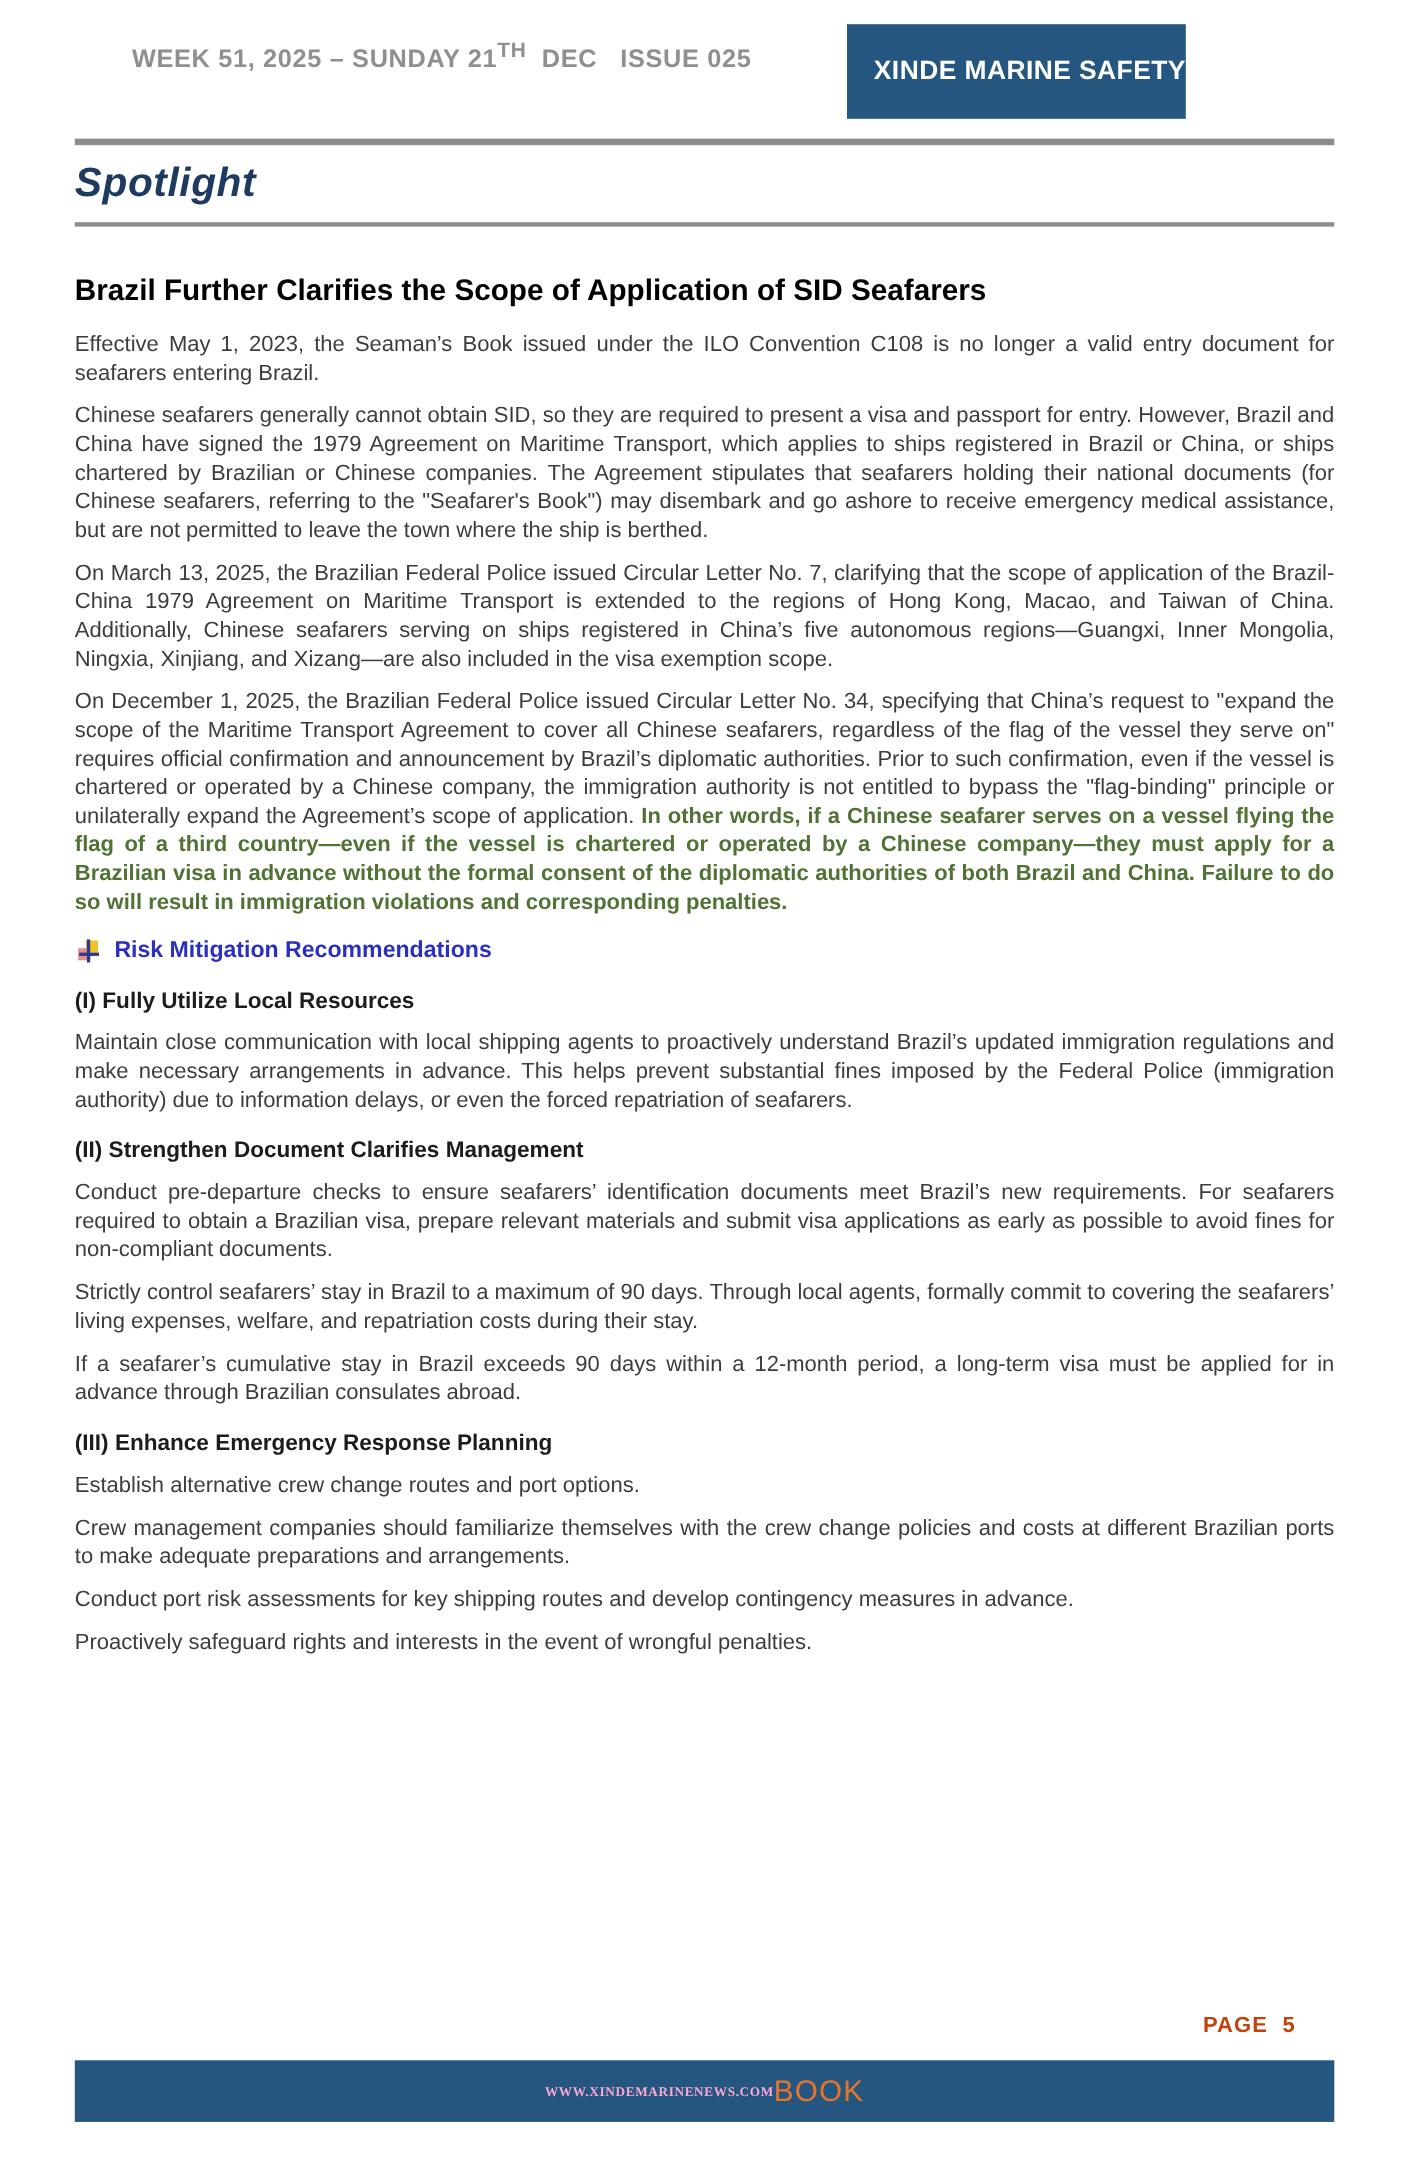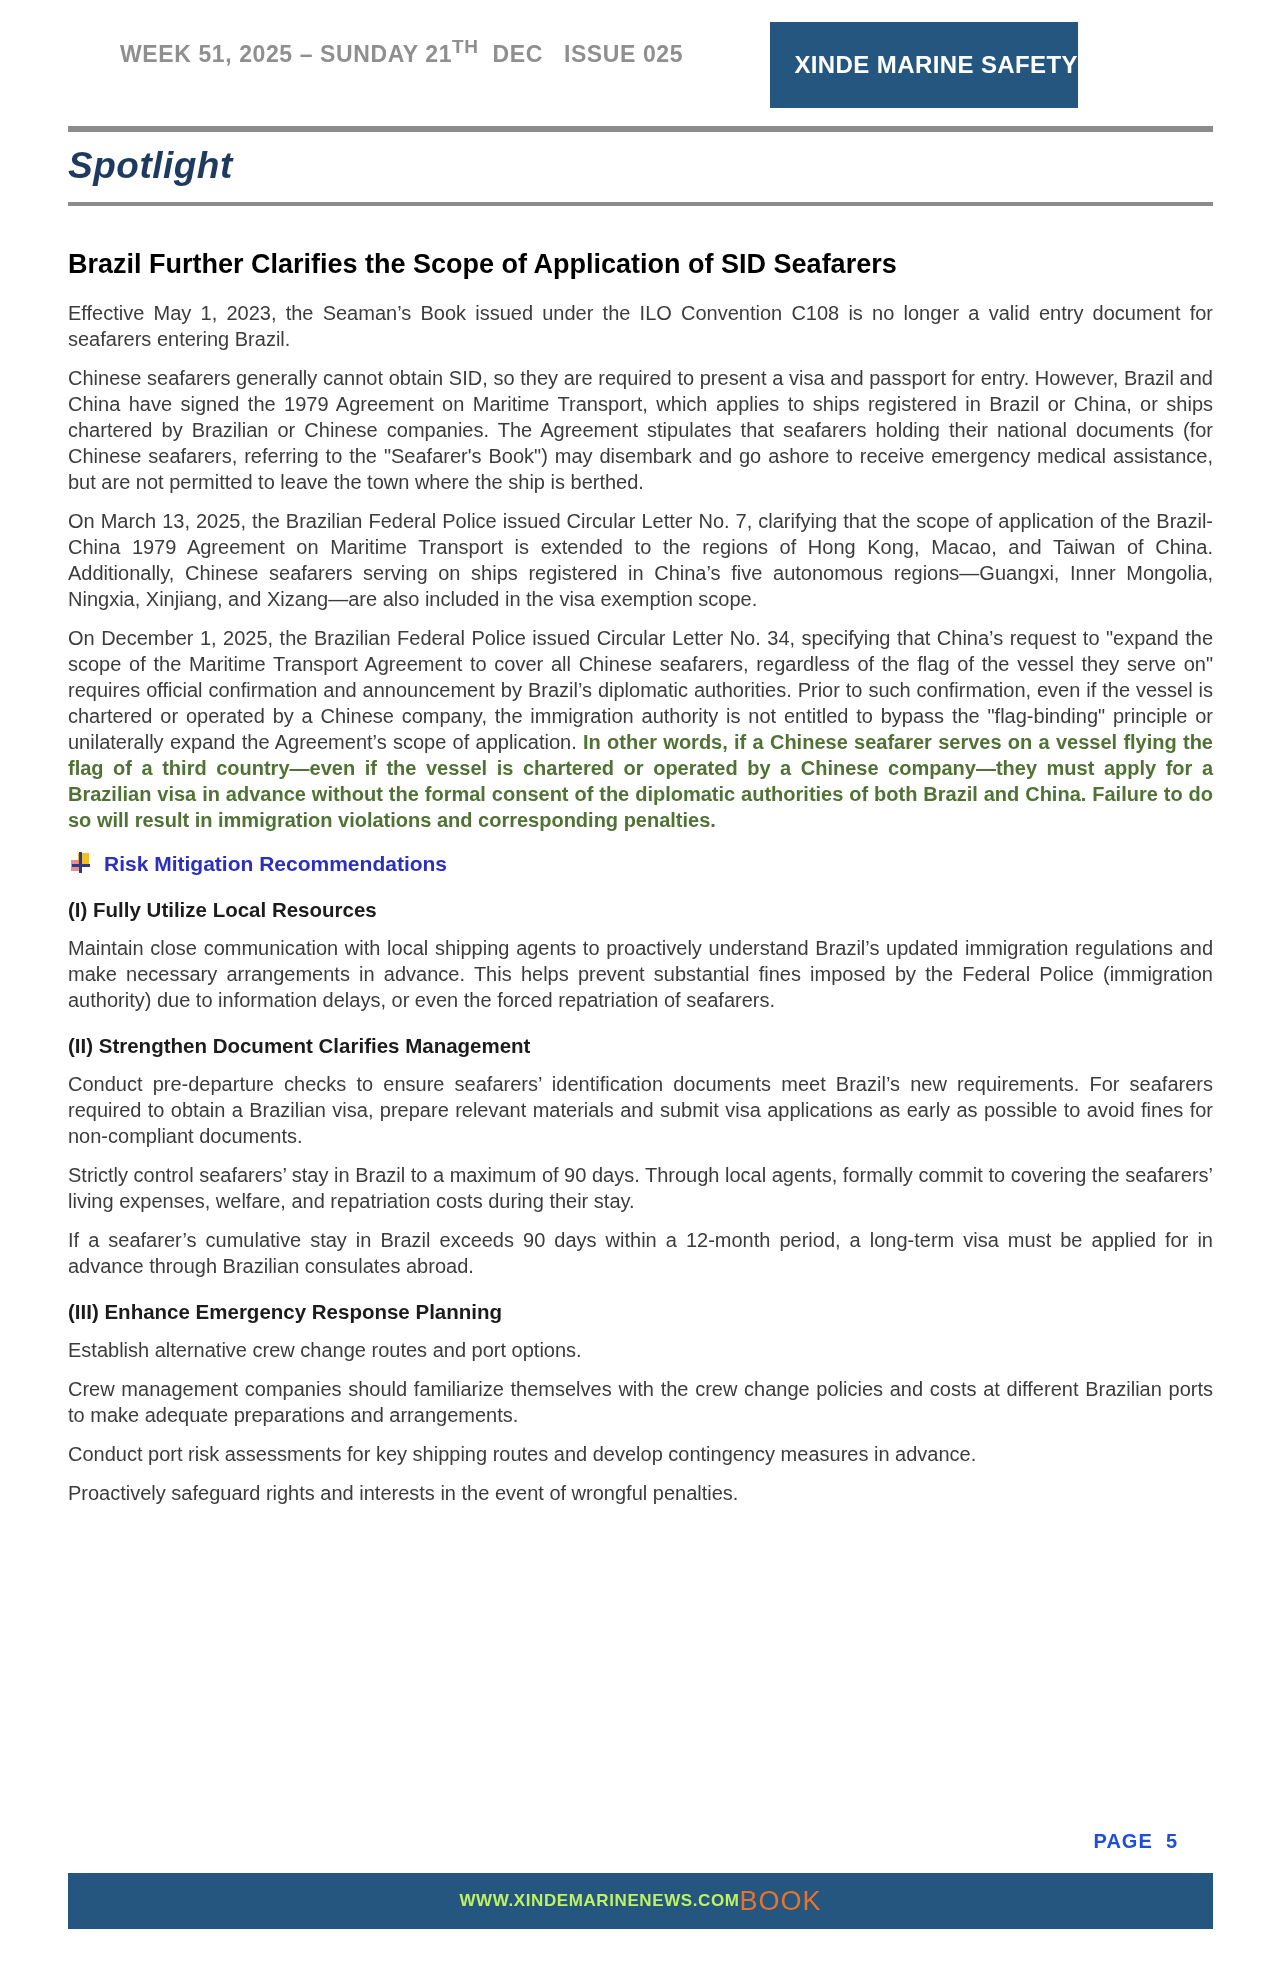--- a/index.html
+++ b/index.html
@@ -58,55 +58,56 @@
     line-height: 32px;
     font-weight: bold;
     color: #000000;
   }
   .content p {
     margin: 0 0 13px 0;
     text-align: justify;
   }
   .highlight { color: #507234; font-weight: bold; }
   .rec-heading {
-    display: flex; align-items: flex-start; gap: 12px;
+    display: flex; align-items: flex-end; gap: 12px;
     margin: 18px 0 16px 0;
     color: #2B2FC0;
     font-weight: bold;
     font-size: 21px;
   }
   .rec-icon { display: inline-flex; width: 24px; height: 24px; }
   .rec-section-title {
     margin: 20px 0 12px 0;
     font-weight: bold;
     font-size: 20.5px;
     color: #1c1c1c;
   }
   
   .page-number {
     position: absolute;
     right: 102px; top: 1830px;
     font-weight: bold;
     font-size: 20px;
-    color: #1d4ed8;
+    color: #c2410c;
     letter-spacing: 1px;
     white-space: pre;
   }
   .footer-bar {
     position: absolute;
     left: 68px; top: 1873px;
     width: 1145px; height: 56px;
     background: #25567F;
     display: flex; align-items: center; justify-content: center;
   }
   .footer-site {
-    color: #bef264;
+    color: #f9a8d4;
     font-weight: bold;
-    font-size: 17px;
+    font-size: 12px;
     letter-spacing: 0.6px;
+    font-family: Liberation Serif, serif;
   }
   .footer-book {
     color: #E8742C;
     font-weight: normal;
     font-size: 27px;
     letter-spacing: 1px;
     line-height: 1;
   }
 </style>
 </head>

